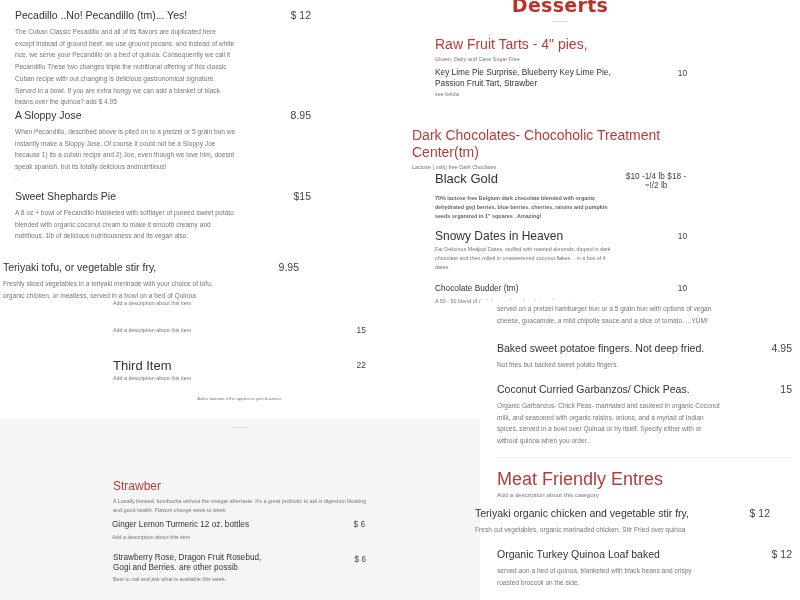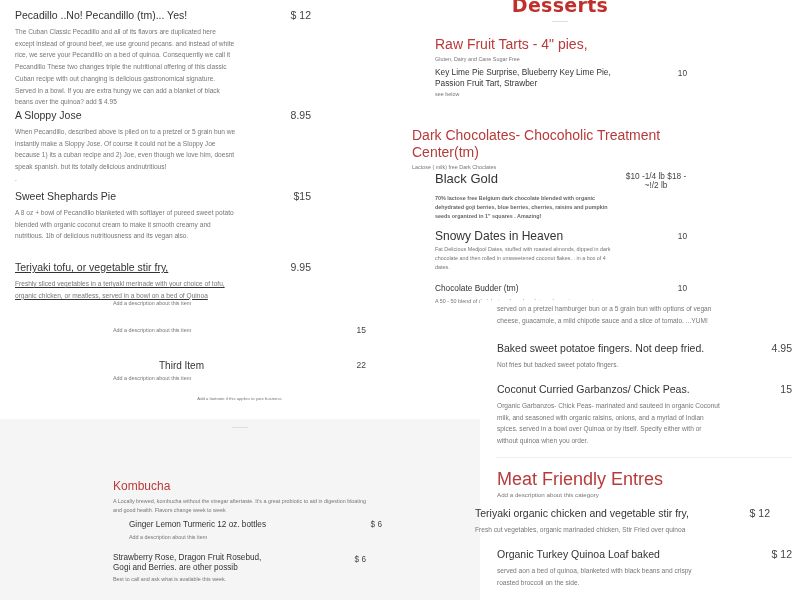--- a/index.html
+++ b/index.html
@@ -39,50 +39,50 @@
   <div class="item-desc" style="width:222px; white-space:pre-line;"> When Pecandillo, described above is piled on to a pretzel or 5 grain bun we instantly make a Sloppy Jose.  Of course it could not be a Sloppy Joe because  1) its a cuban recipe and 2) Joe, even though we love him, doesnt speak spanish. but its totally delicious andnutritious!
 .</div>
 </div>
 
 <div class="item" style="left:15px; top:190px; width:296px;">
   <div class="item-name">Sweet Shephards Pie</div>
   <div class="item-price">$15</div>
   <div class="item-desc" style="width:222px;">A 8 oz + bowl of Pecandillo blanketed with softlayer of pureed sweet potato blended with organic coconut cream to make it smooth creamy and nutritious. 1lb of delicious nutritiousness and its vegan also.</div>
 </div>
 
-<div class="item" style="left:15px; top:261px; width:296px;text-decoration:underline;">
+<div class="item" style="left:3px; top:261px; width:296px;">
   <div class="item-name">Teriyaki tofu, or vegetable stir fry,</div>
   <div class="item-price">9.95</div>
   <div class="item-desc" style="width:222px;">Freshly sliced vegetables in a teriyaki merinade with your choice of tofu, organic chicken, or meatless, served in a bowl on  a bed of Quinoa</div>
 </div>
 
 <div class="item" style="left:113px; top:299px; width:253px;">
   <div class="item-desc small" style="margin-top:0;">Add a description about this item</div>
 </div>
 <div class="item" style="left:113px; top:324px; width:253px;">
   <div class="item-price" style="font-size:8.5px;">15</div>
   <div class="item-desc small" style="margin-top:2px;">Add a description about this item</div>
 </div>
 <div class="item" style="left:113px; top:359px; width:253px;">
-  <div class="item-name" style="font-size:10px;margin-left:46px;">Third Item</div>
+  <div class="item-name" style="font-size:13px;">Third Item</div>
   <div class="item-price" style="font-size:8.5px;">22</div>
   <div class="item-desc small" style="margin-top:2px;">Add a description about this item</div>
 </div>
 <div class="abs" style="left:113px; top:396px; width:253px; text-align:center; font-size:4.2px; color:#777;">Add a footnote if this applies to your business</div>
 
 <div id="beverages-bg" class="abs">
   <div class="divider-short" style="margin-top:8px;"></div>
 </div>
 
 <div class="abs" style="left:113px; top:478px; width:255px;">
-  <div class="cat-title" style="font-size:12px;">Kombucha</div>
+  <div class="cat-title" style="font-size:12px;">Strawber</div>
   <div class="item-desc small" style="margin-top:2px;">A Locally brewed, kombucha without the vinegar aftertaste. It's a great probiotic to aid in digestion bloating and good health. Flavors change week to week</div>
 </div>
 
-<div class="item" style="left:129px; top:518px; width:253px;">
+<div class="item" style="left:112px; top:518px; width:253px;">
   <div class="item-name" style="font-size:8.2px;">Ginger Lemon Turmeric 12 oz. bottles</div>
   <div class="item-price" style="font-size:8.2px;">$ 6</div>
   <div class="item-desc small" style="margin-top:2px;">Add a description about this item</div>
 </div>
 
 <div class="item" style="left:113px; top:553px; width:253px;">
   <div class="item-name" style="font-size:8.2px; width:160px; line-height:10px;">Strawberry Rose, Dragon Fruit Rosebud, Gogi and Berries. are other possib</div>
   <div class="item-price" style="font-size:8.2px;">$ 6</div>
   <div class="item-desc small" style="margin-top:2px;">Best to call and ask what is available this week.</div>
 </div>

